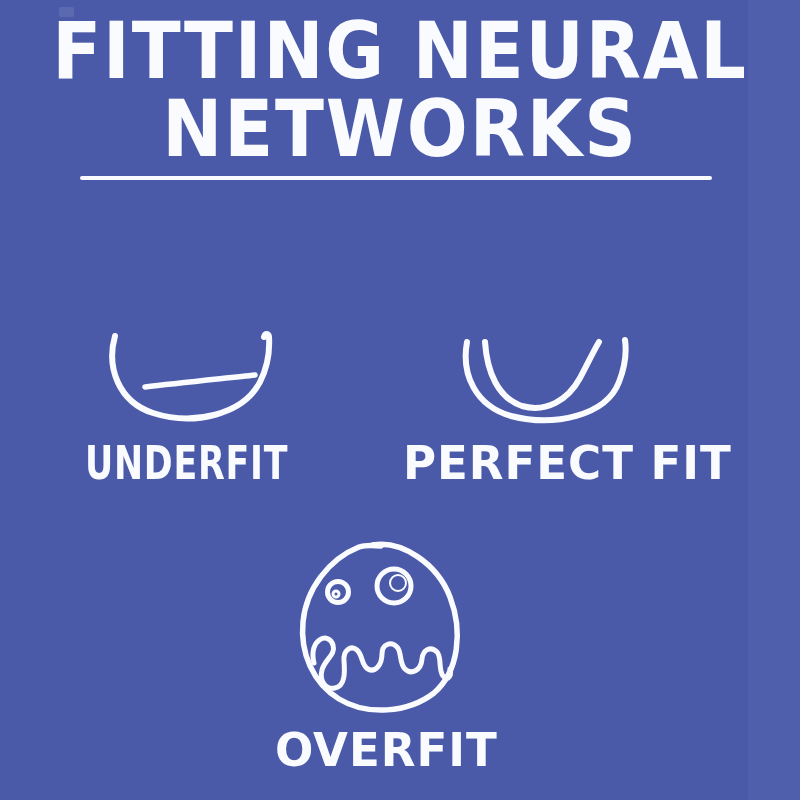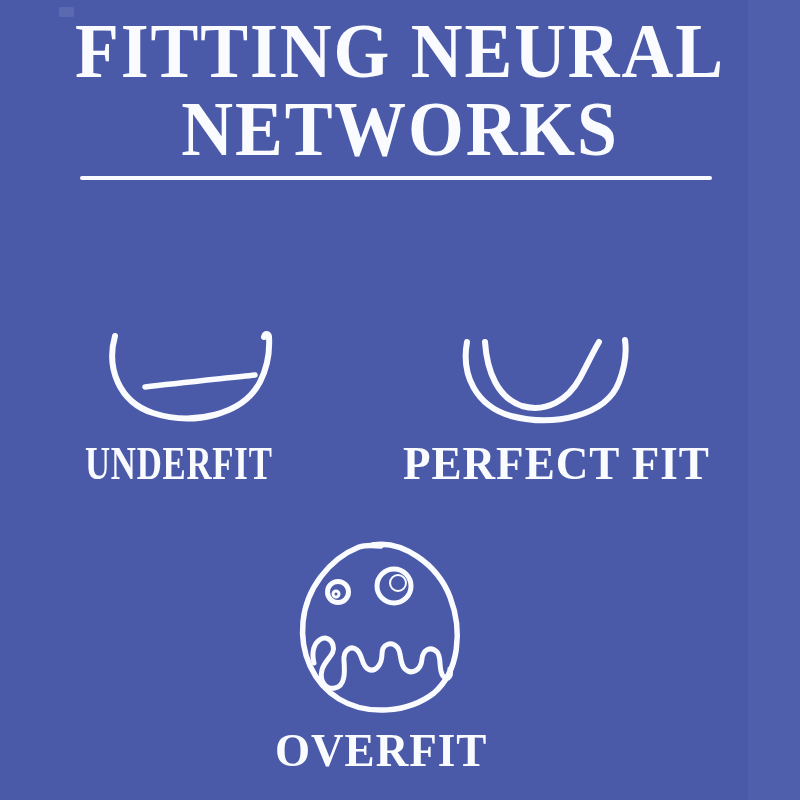--- a/index.html
+++ b/index.html
@@ -11,21 +11,20 @@
   body{
     background:var(--bg);
     font-family:"DejaVu Sans", sans-serif;
     color:var(--ink);
   }
   .canvas{
     position:relative;
     width:800px;height:800px;
     background:var(--bg);
     overflow:hidden;
-    font-family:Liberation Serif, serif;
   }
   
   .title{
     position:absolute;
     top:12px;left:0;width:100%;
     text-align:center;
     font-weight:bold;
     font-size:78px;
     line-height:78px;
     letter-spacing:2px;

